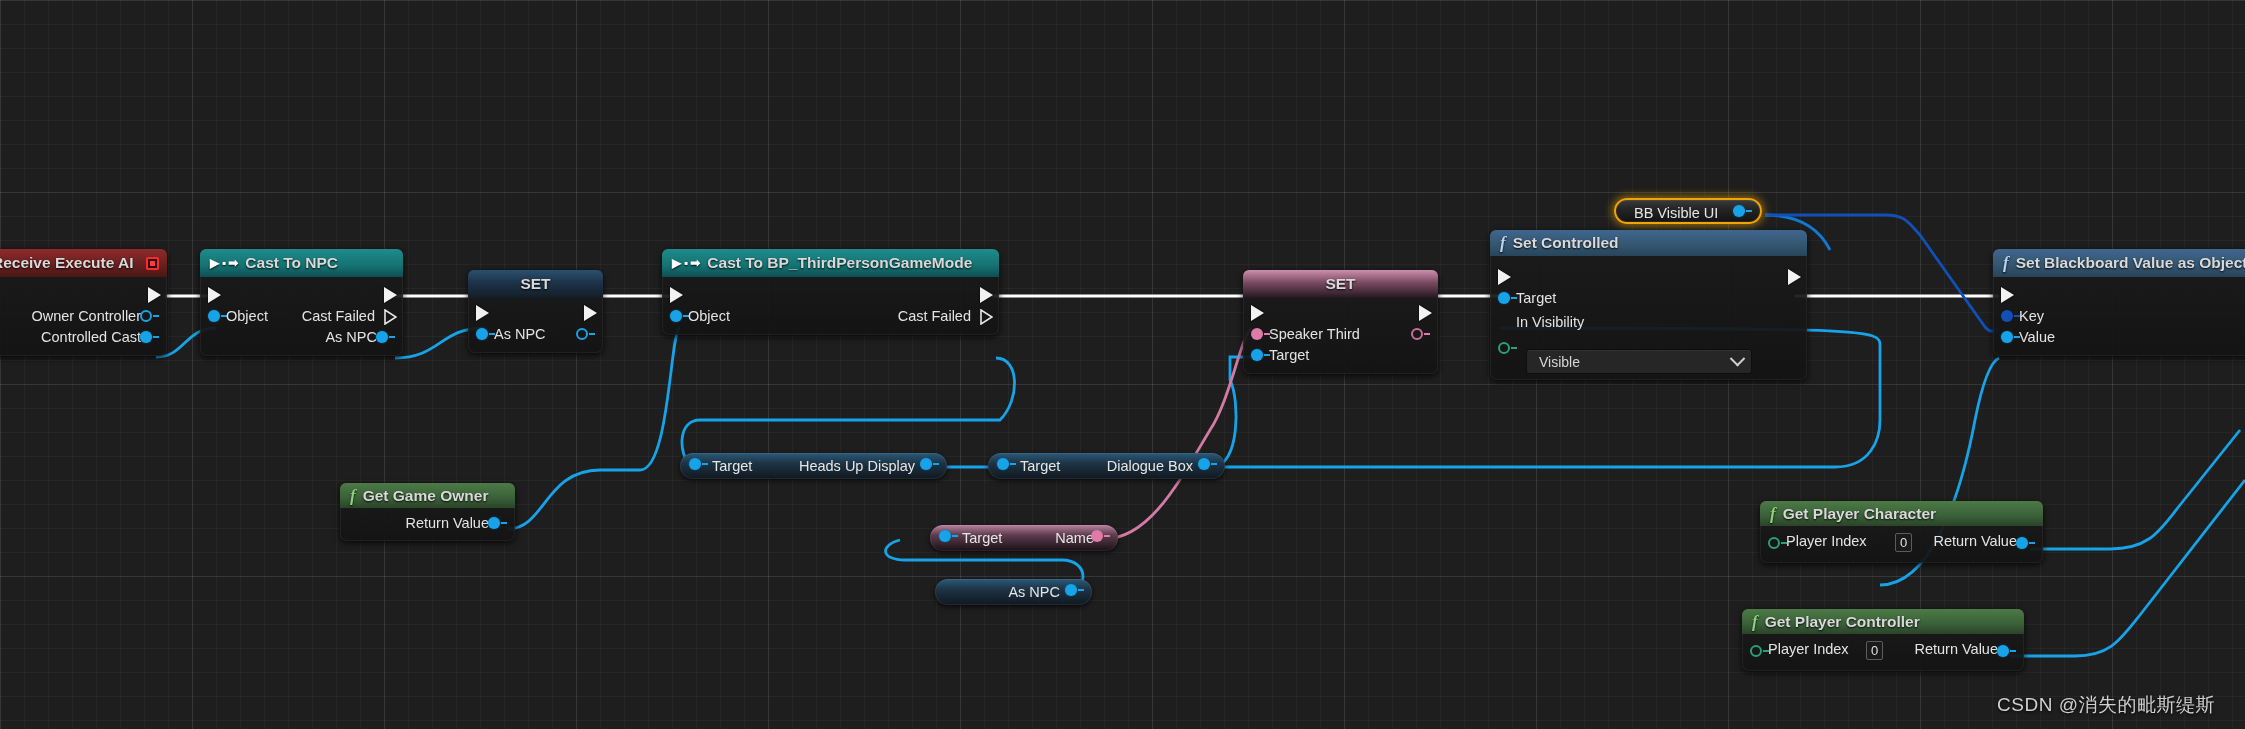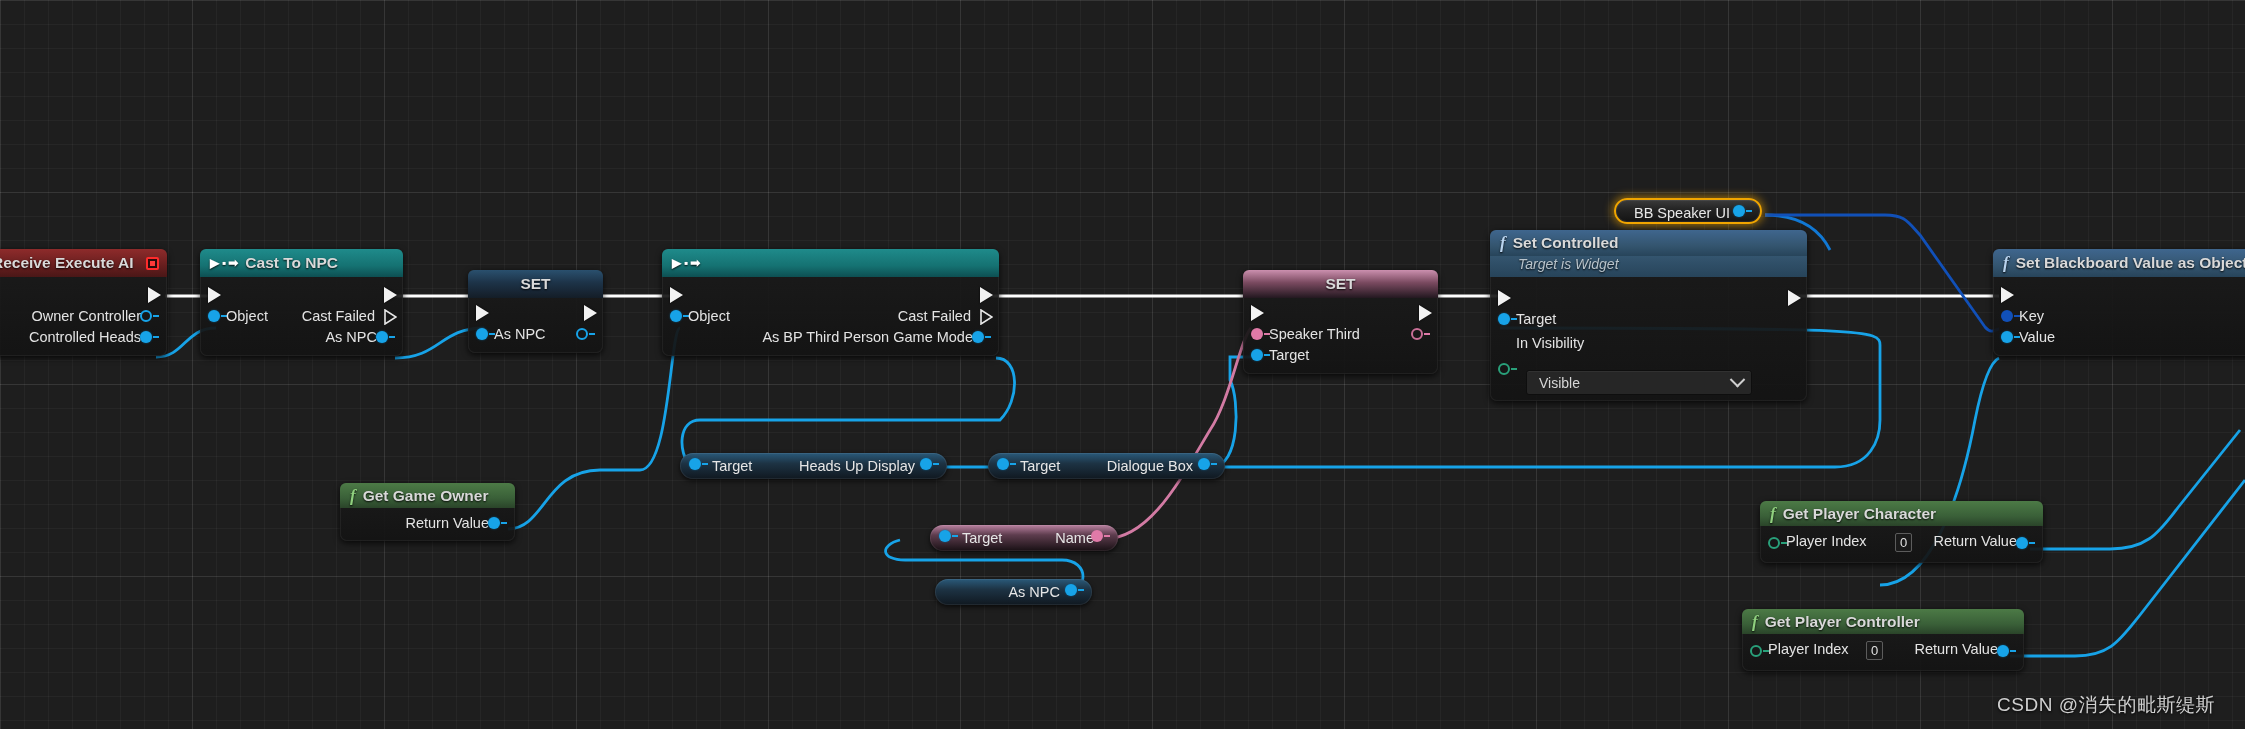--- a/index.html
+++ b/index.html
@@ -219,21 +219,21 @@
         <div class="exec-pin out"></div>
       </div>
       <div class="row">
         <span class="lab-out">Owner Controller</span>
         <div class="pin-wrap out">
           <div class="pin-ring"></div>
             <div class="pin-tail"></div>
         </div>
       </div>
       <div class="row">
-        <span class="lab-out">Controlled Heads</span>
+        <span class="lab-out">Controlled Cast</span>
         <div class="pin-wrap out">
           <div class="pin-dot blue"></div>
             <div class="pin-tail"></div>
         </div>
       </div>
     </div>
   </div>
 
   <div class="node" style="left:200px; top:249px; width:203px;">
     <div class="node-header hdr-cast">
@@ -288,45 +288,39 @@
             <div class="pin-tail"></div>
         </div>
       </div>
     </div>
   </div>
 
   <div class="node" style="left:662px; top:249px; width:337px;">
     <div class="node-header hdr-cast">
       <span class="node-title-row">
         <span class="castico">▶ ▪ ➡</span>
+        <span>Cast To BP_ThirdPersonGameMode</span>
       </span>
     </div>
     <div class="node-body">
       <div class="row exec">
         <div class="exec-pin in"></div>
         <div class="exec-pin out"></div>
       </div>
       <div class="row">
         <div class="pin-wrap in">
           <div class="pin-dot blue"></div>
             <div class="pin-tail"></div>
         </div>
         <span class="lab-in">Object</span>
         <span class="lab-out" style="right:28px">Cast Failed</span>
         <svg class="exec-hollow-svg" style="right:6px;" width="13" height="16">
           <polygon points="1,1 1,15 12,8" fill="none" stroke="#e8e8e8" stroke-width="1.6"></polygon>
         </svg>
       </div>
-      <div class="row">
-        <span class="lab-out">As BP Third Person Game Mode</span>
-        <div class="pin-wrap out">
-          <div class="pin-dot blue"></div>
-            <div class="pin-tail"></div>
-        </div>
-      </div>
     </div>
   </div>
 
   <div class="node" style="left:1243px; top:270px; width:195px;">
     <div class="node-header hdr-setpk" style="text-align:center;">
       <span>SET</span>
     </div>
     <div class="node-body" style="padding-top:3px;">
       <div class="row exec">
         <div class="exec-pin in"></div>
@@ -347,35 +341,34 @@
         <div class="pin-wrap in">
           <div class="pin-dot blue"></div>
             <div class="pin-tail"></div>
         </div>
         <span class="lab-in">Target</span>
       </div>
     </div>
   </div>
 
   <div class="varnode sel" style="left:1614px; top:198px; width:148px;">
-    <span class="v-lab" style="left:18px;">BB Speaker UI</span>
+    <span class="v-lab" style="left:18px;">BB Visible UI</span>
     <div class="pin-wrap out" style="top:5px;">
       <div class="pin-dot blue"></div>
         <div class="pin-tail"></div>
     </div>
   </div>
 
   <div class="node" style="left:1490px; top:230px; width:317px;">
     <div class="node-header hdr-fn" style="height:26px;line-height:26px;">
       <span class="node-title-row">
         <span class="fico">f</span>
         <span>Set Controlled</span>
       </span>
     </div>
-    <div class="node-sub hdr-fn" style="background:linear-gradient(to bottom,#34556f,#27445a); margin-top:0; padding-top:0;">Target is Widget</div>
     <div class="node-body" style="padding-top:9px;padding-bottom:16px;">
       <div class="row exec">
         <div class="exec-pin in"></div>
         <div class="exec-pin out"></div>
       </div>
       <div class="row" style="height:24px;">
         <div class="pin-wrap in">
           <div class="pin-dot blue"></div>
             <div class="pin-tail"></div>
         </div>

